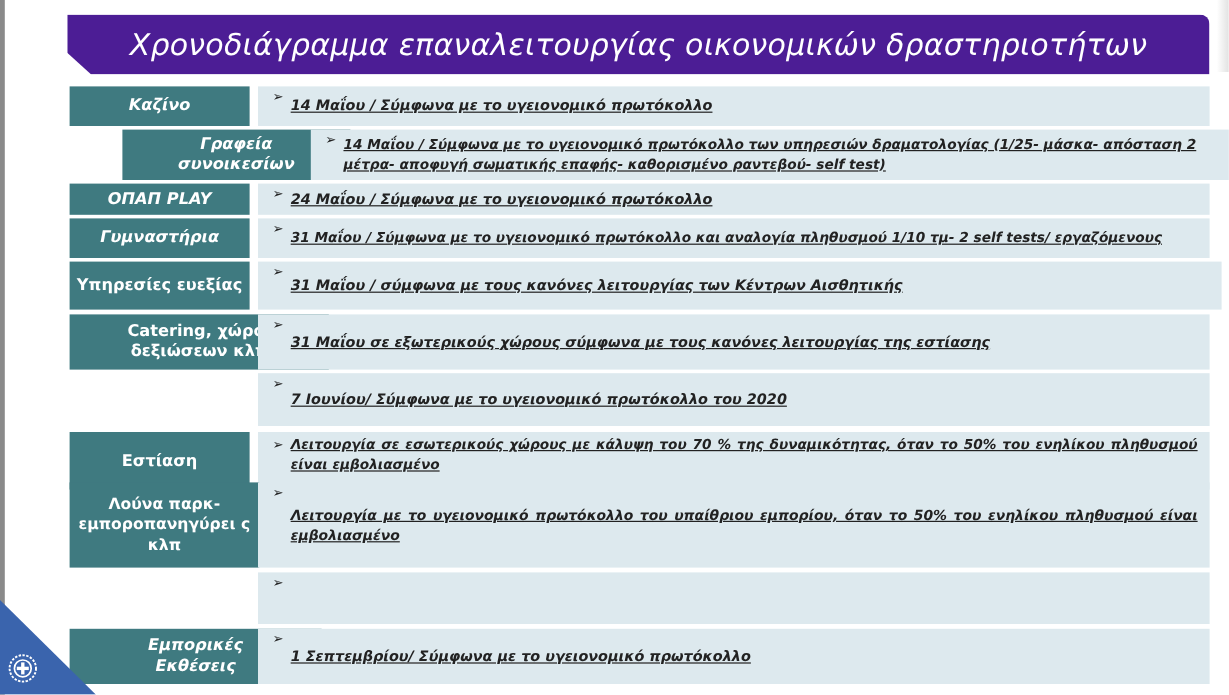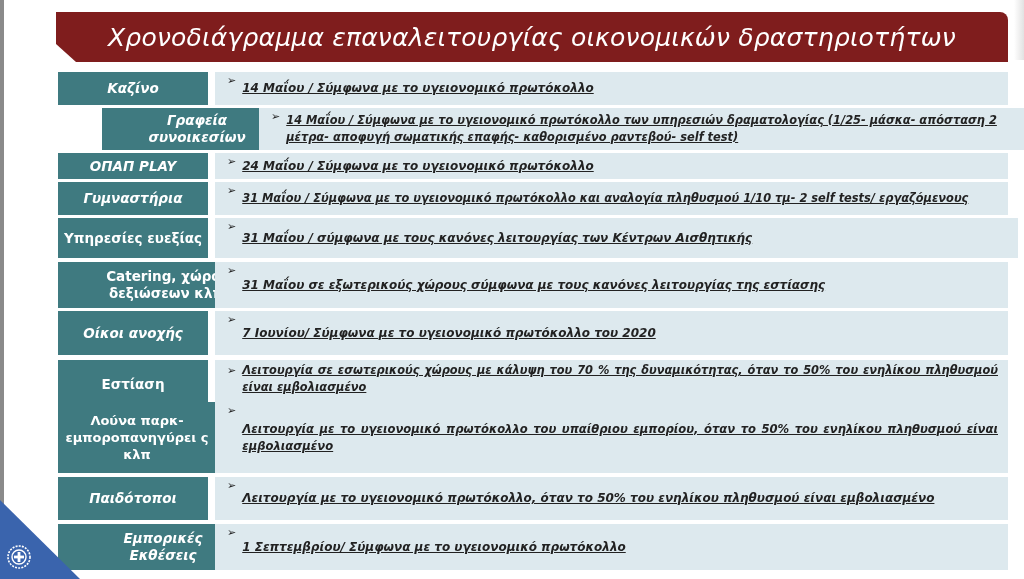--- a/index.html
+++ b/index.html
@@ -4,21 +4,21 @@
 <style>
   html, body { margin: 0; padding: 0; }
   body {
     width: 1024px; height: 579px; position: relative; overflow: hidden;
     background: #ffffff;
     font-family: "DejaVu Sans", "Liberation Sans", sans-serif;
   }
   .frame-left { position: absolute; left: 0; top: 0; width: 4px; height: 579px; background: #8a8a8a; }
   .header-band {
     position: absolute; left: 56px; top: 12px; width: 952px; height: 50px;
-    background: #7f1d1d;
+    background: #4c1d95;
     border-top-right-radius: 8px;
     clip-path: polygon(0 0, 100% 0, 100% 100%, 20px 100%, 0 calc(100% - 18px));
   }
   .header-title {
     position: absolute; left: 0; right: 0; top: 0; height: 50px;
     display: flex; align-items: center; justify-content: center;
     color: #ffffff; font-style: italic; font-size: 25px; letter-spacing: 0.2px;
     font-family: "DejaVu Sans", sans-serif;
   }
   .row { position: absolute; left: 58px; width: 950px; }
@@ -105,21 +105,20 @@
 
 <div class="row" style="top:262px;height:46px;">
   <div class="label" style="padding:0 33px;">Catering, χώροι δεξιώσεων κλπ</div>
   <div class="desc">
     <span class="bullet">➢</span>
     <span class="text">31 Μαΐου σε εξωτερικούς χώρους σύμφωνα με τους κανόνες λειτουργίας της εστίασης</span>
   </div>
 </div>
 
 <div class="row" style="top:311px;height:44px;">
-  <div class="label italic">Οίκοι ανοχής</div>
   <div class="desc">
     <span class="bullet">➢</span>
     <span class="text">7 Ιουνίου/ Σύμφωνα με το υγειονομικό πρωτόκολλο του 2020</span>
   </div>
 </div>
 
 <div class="row" style="top:360px;height:48px;">
   <div class="label">Εστίαση</div>
   <div class="desc justify top" style="padding-top:2px;">
     <span class="bullet">➢</span>
@@ -129,24 +128,22 @@
 
 <div class="row" style="top:402px;height:71px;">
   <div class="label" style="padding:0 4px;font-size:13px;">Λούνα παρκ-εμποροπανηγύρει ς κλπ</div>
   <div class="desc justify">
     <span class="bullet">➢</span>
     <span class="text" style="font-size:11.6px;">Λειτουργία  με το υγειονομικό πρωτόκολλο του υπαίθριου εμπορίου, όταν το 50% του ενηλίκου πληθυσμού  είναι εμβολιασμένο</span>
   </div>
 </div>
 
 <div class="row" style="top:477px;height:43px;">
-  <div class="label italic">Παιδότοποι</div>
   <div class="desc">
     <span class="bullet">➢</span>
-    <span class="text">Λειτουργία  με το υγειονομικό πρωτόκολλο, όταν το 50% του ενηλίκου πληθυσμού  είναι εμβολιασμένο</span>
   </div>
 </div>
 
 <div class="row" style="top:524px;height:46px;">
   <div class="label italic" style="padding:0 30px;">Εμπορικές Εκθέσεις</div>
   <div class="desc">
     <span class="bullet">➢</span>
     <span class="text">1 Σεπτεμβρίου/ Σύμφωνα με το υγειονομικό πρωτόκολλο</span>
   </div>
 </div>

